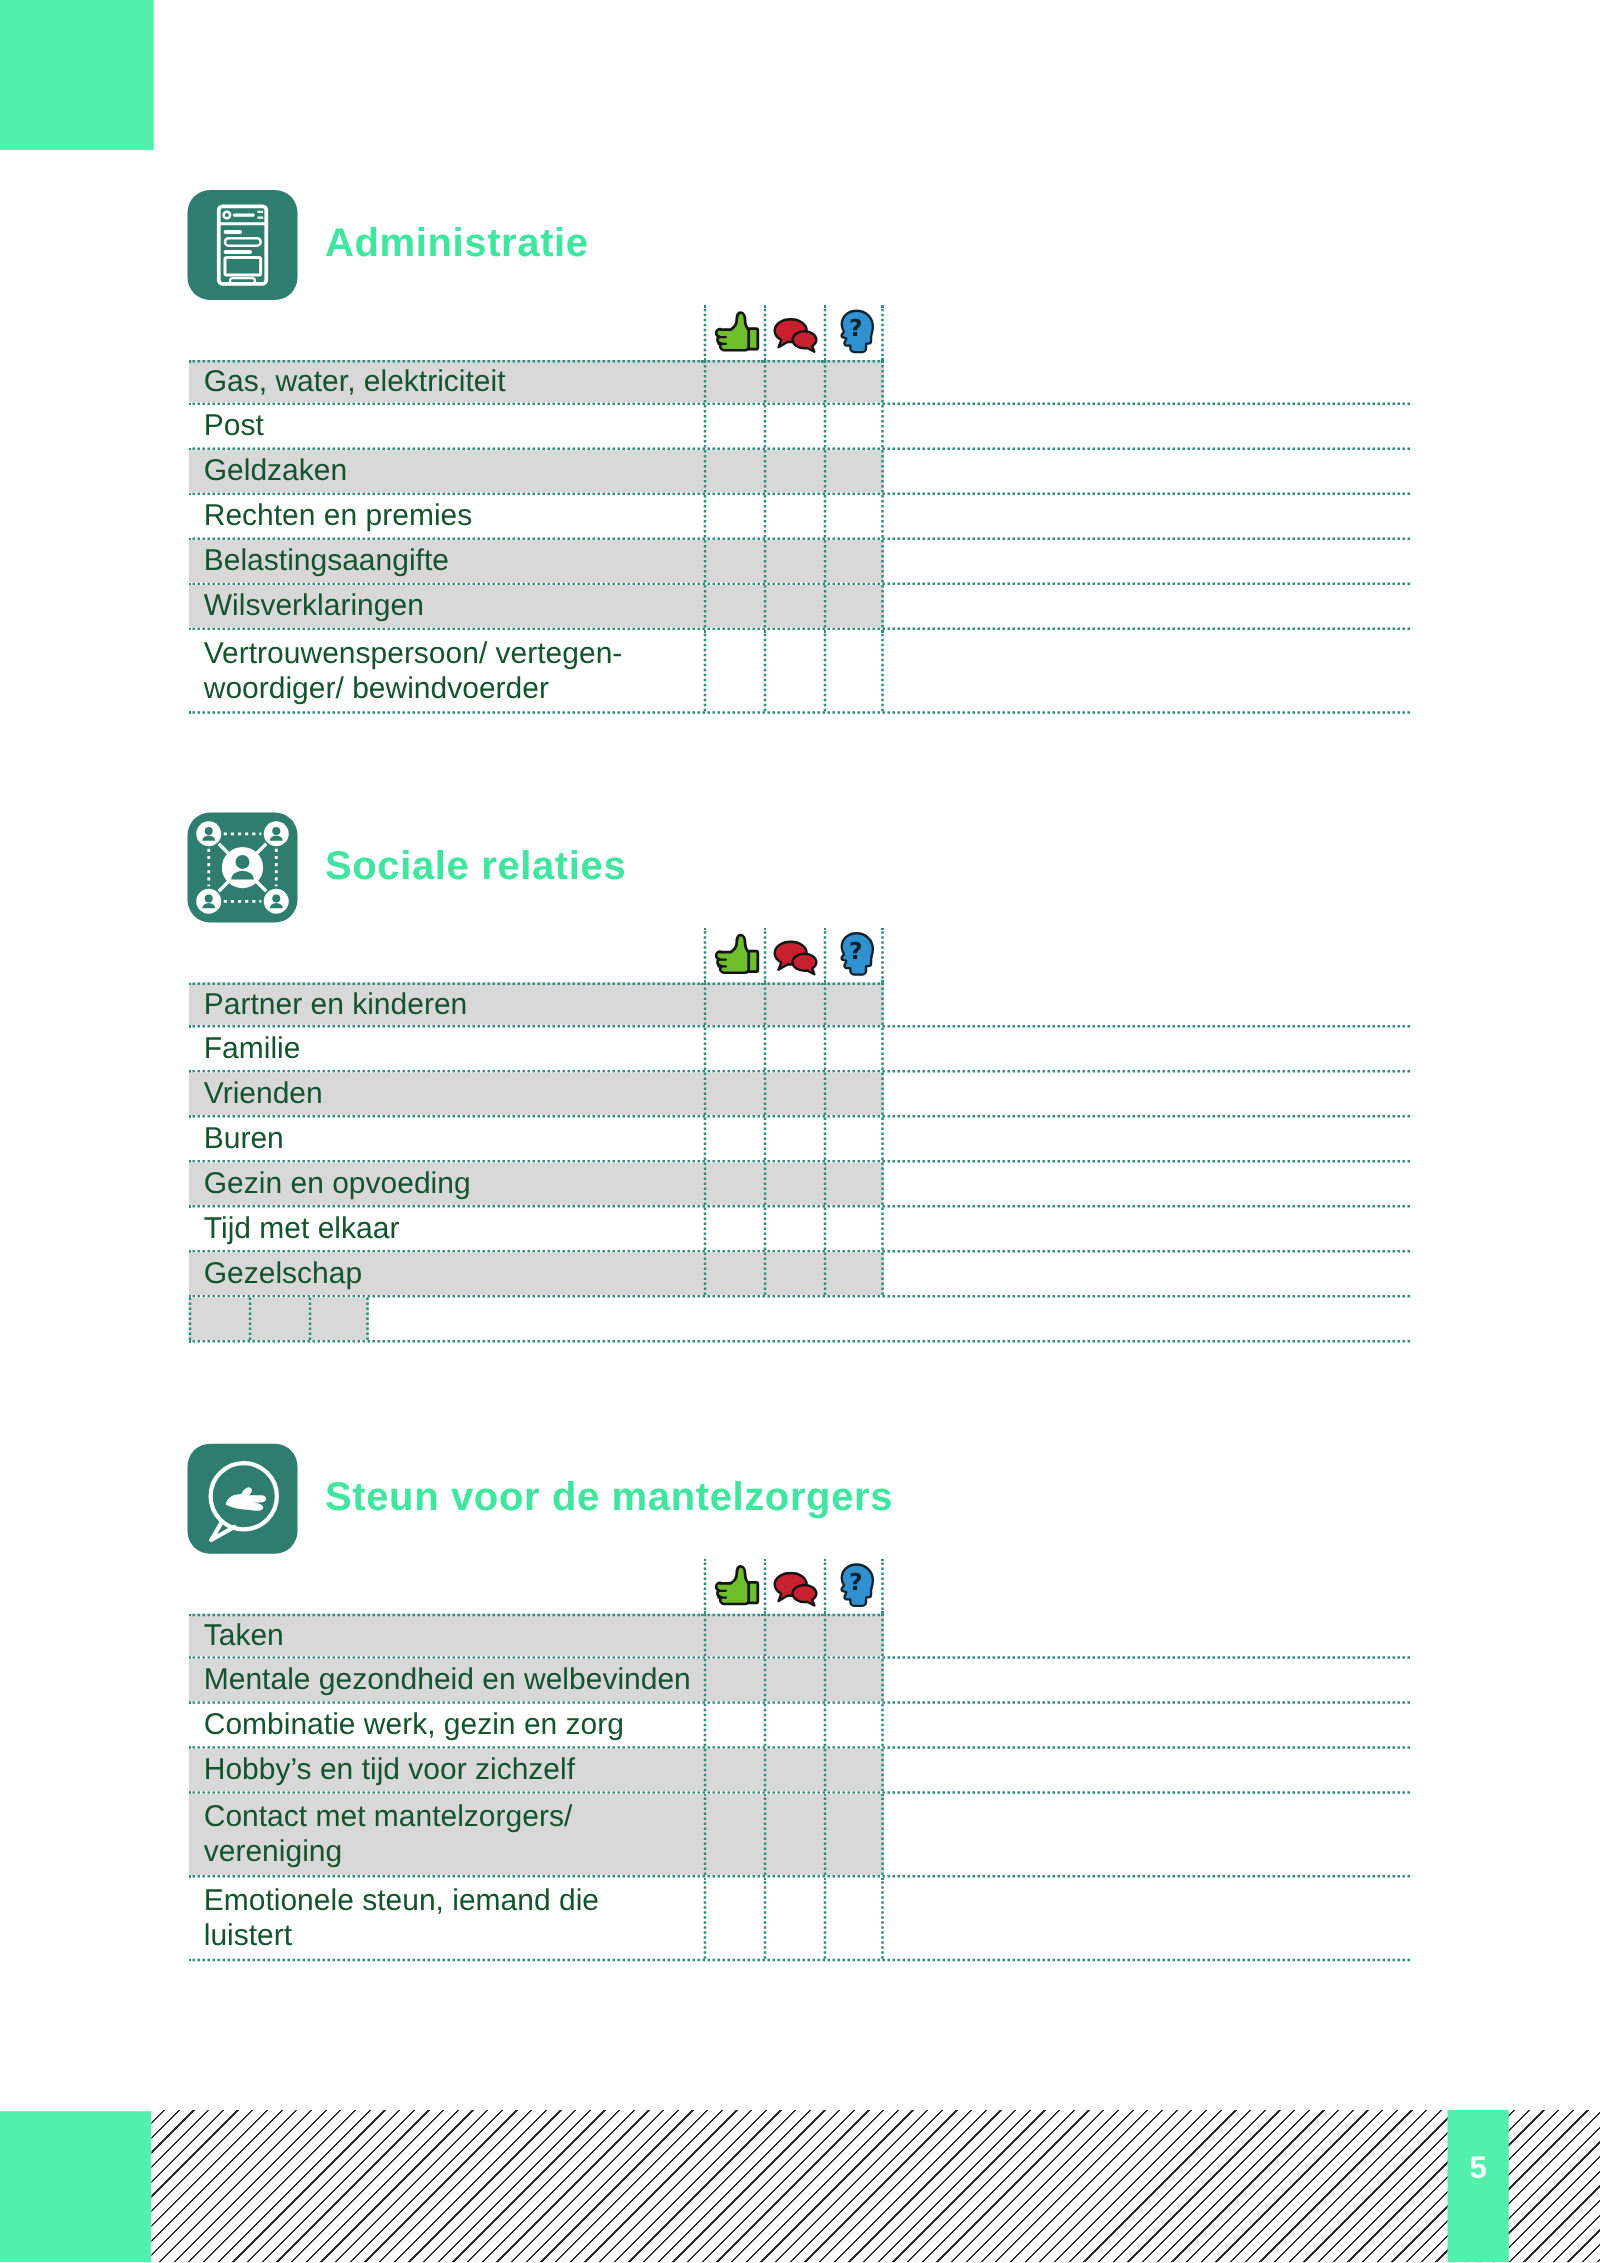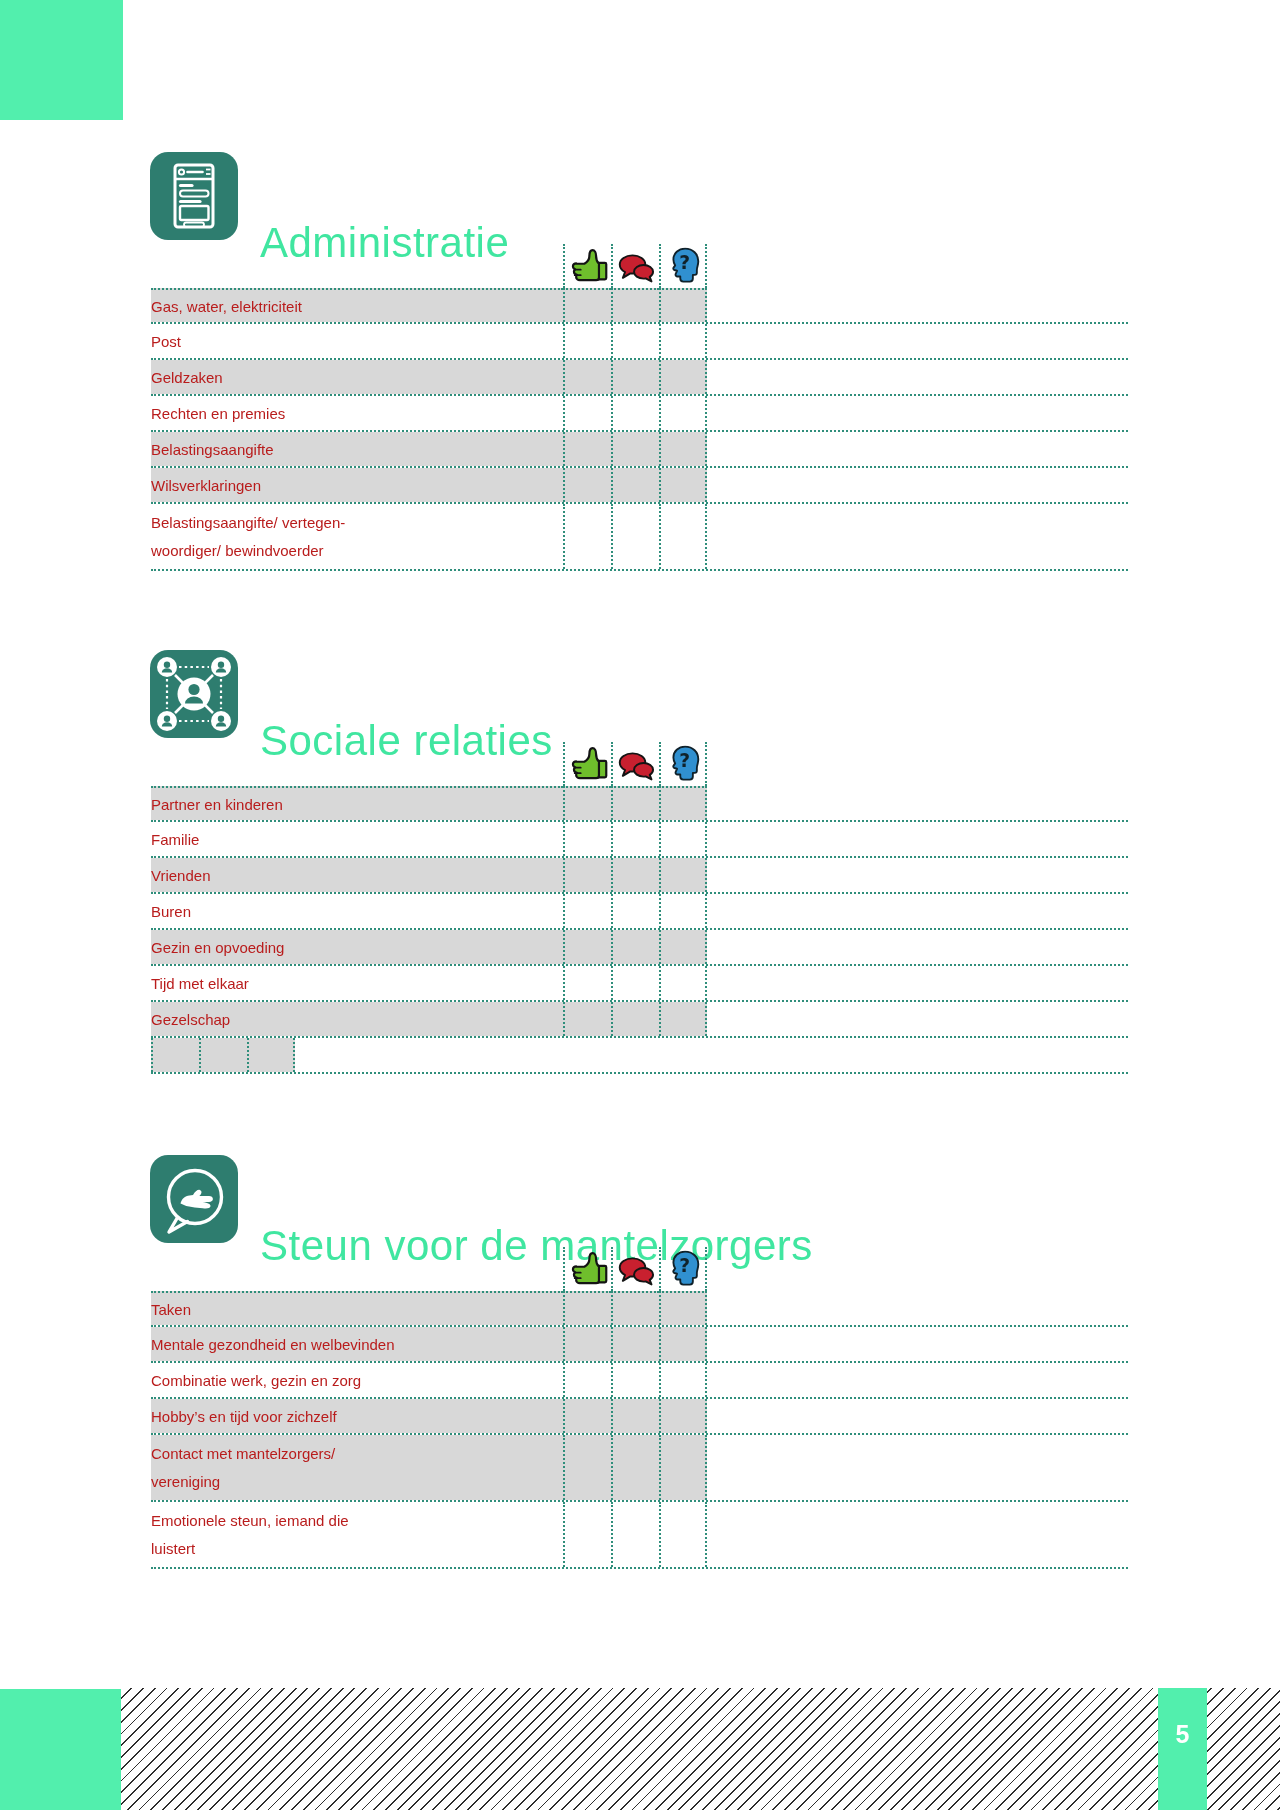--- a/index.html
+++ b/index.html
@@ -6,35 +6,35 @@
   body { background:#fff; font-family:"Liberation Sans", sans-serif; }
   .page { position:relative; width:1280px; height:1810px; background:#ffffff; overflow:hidden; margin:0 auto; }
 
   
   .corner-top { position:absolute; left:0; top:0; width:123px; height:120px; background:#52EFAD; }
 
   
   .section { position:absolute; left:0; width:1280px; }
   .sec-icon { position:absolute; left:150px; top:0; width:88px; height:88px; background:#2E7D6F; border-radius:18px; }
   .sec-icon svg { position:absolute; left:0; top:0; width:88px; height:88px; }
-  .sec-title { position:absolute; left:260px; top:24px; font-size:42px; font-weight:normal; color:#40E6A0; letter-spacing:0.5px;margin-top:43px; }
+  .sec-title { position:absolute; left:260px; top:24px; font-size:32px; font-weight:bold; color:#40E6A0; letter-spacing:0.5px; }
 
   
   .tablewrap { position:absolute; left:151px; top:92px; width:977px; }
   .icons-row { display:flex; margin-left:412px; height:44px; align-items:flex-end; }
   .icol { width:48px; height:100%; display:flex; align-items:flex-end; justify-content:center; border-left:2px dotted #2F8E7B; padding-bottom:3px; }
   .icol.last { border-right:2px dotted #2F8E7B; }
   .ri-thumb { width:42px; height:37px; }
   .ri-speech { width:37px; height:30px; margin-bottom:1px; }
   .ri-quest { width:34px; height:38px; }
 
   .trow { display:flex; height:36px; border-bottom:2px dotted #2F8E7B; }
   .trow.double { height:67px; }
-  .trow .label { width:412px; display:flex; align-items:center;
-                 font-size:15px; color:#b91c1c; }
+  .trow .label { width:412px; padding-left:12px; display:flex; align-items:center;
+                 font-size:24px; color:#14532d; }
   .trow .label.two { flex-direction:column; justify-content:center; align-items:flex-start; }
   .trow .label.two span { display:block; line-height:28px; }
   .trow .check { width:48px; border-left:2px dotted #2F8E7B; }
   .trow .check.last { border-right:2px dotted #2F8E7B; }
   .trow .notes { flex:1; }
   .trow.shade .label, .trow.shade .check { background:#D8D8D8; }
   .trow.first .label, .trow.first .check { border-top:2px dotted #2F8E7B; }
 
   
   .footer-band { position:absolute; left:0; top:1688px; width:1280px; height:122px; }
@@ -145,21 +145,21 @@
       </div>
       <div class="trow shade">
         <div class="label">Wilsverklaringen</div>
         <div class="check"></div>
           <div class="check"></div>
           <div class="check last"></div>
         <div class="notes"></div>
       </div>
       <div class="trow double">
         <div class="label two">
-          <span>Belastingsaangifte/ vertegen-</span>
+          <span>Vertrouwenspersoon/ vertegen-</span>
           <span>woordiger/ bewindvoerder</span>
         </div>
         <div class="check"></div>
           <div class="check"></div>
           <div class="check last"></div>
         <div class="notes"></div>
       </div>
     </div>
   </section>
 

